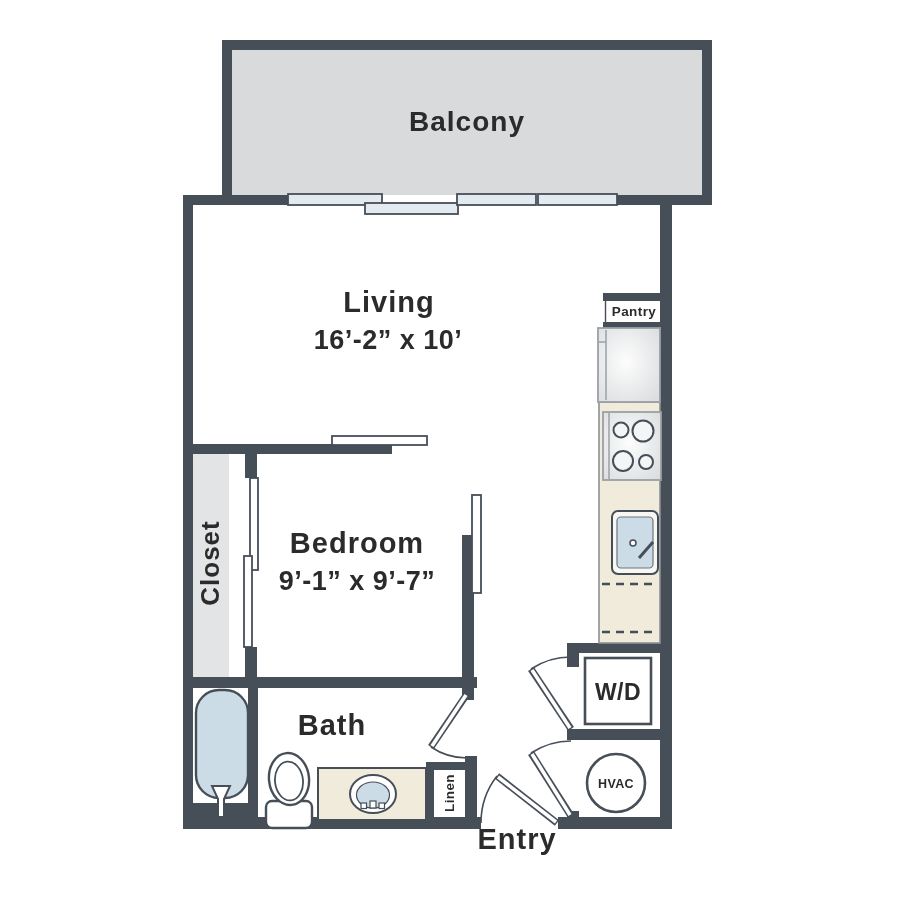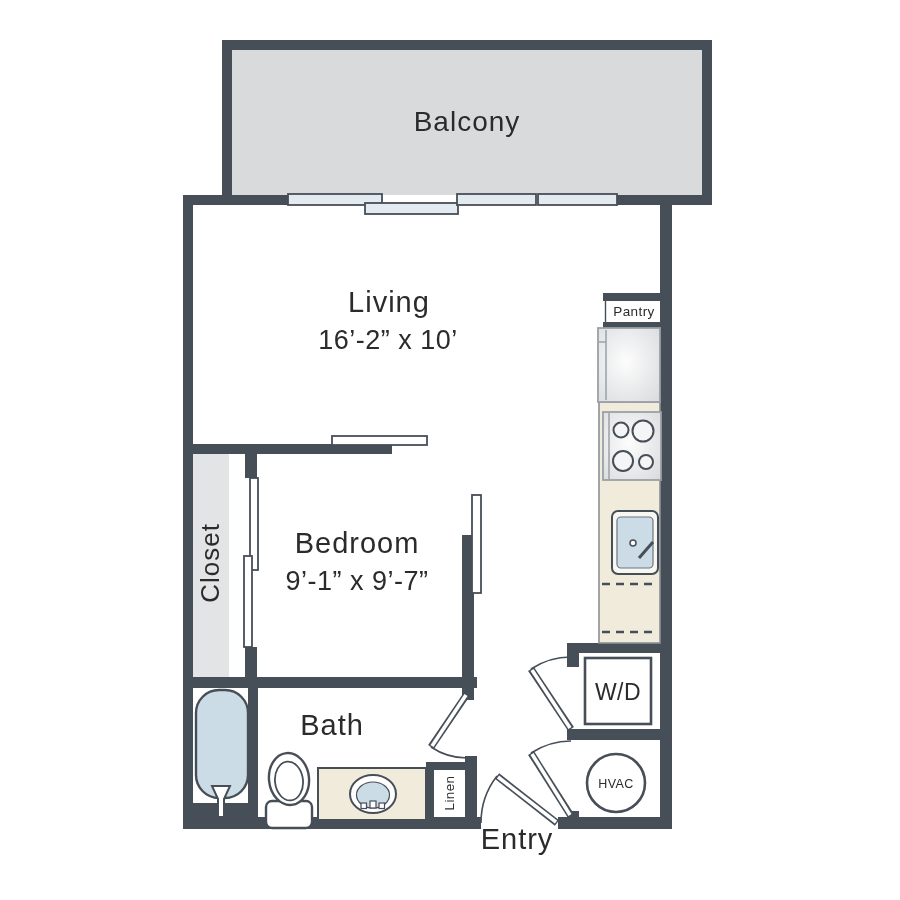--- a/index.html
+++ b/index.html
@@ -1,21 +1,21 @@
 <!DOCTYPE html>
 <html style="--wall: #464e58; --balcony-fill: #d8dadc; --closet-fill: #e3e4e6; --counter-fill: #f0ebdb; --water-fill: #ccdce6; --panel-fill: #e4ebf0; --appliance-stroke: #9aa0a6; --text: #2b2b2b;"><head>
 <meta charset="utf-8">
 <style>
   :root{
     --wall:#464e58; --balcony-fill:#d8dadc; --closet-fill:#e3e4e6;
     --counter-fill:#f0ebdb; --water-fill:#ccdce6; --panel-fill:#e4ebf0;
     --appliance-stroke:#9aa0a6; --text:#2b2b2b;
   }
   html,body{margin:0;padding:0;background:#ffffff;}
-  .stage{width:712px;height:900px;position:relative;background:#c2410c;}
+  .stage{width:712px;height:900px;position:relative;background:#c2410c;font-weight:bold;}
   svg{display:block;font-family:"Liberation Sans", sans-serif;}
   .wall{fill:var(--wall);stroke:none;}
   .thinline{stroke:var(--wall);stroke-width:1.4;fill:none;}
   .fixture{fill:#ffffff;stroke:var(--wall);stroke-width:2.4;}
   .water{fill:var(--water-fill);stroke:var(--wall);stroke-width:2.4;}
   .counter{fill:var(--counter-fill);stroke:#8b9196;stroke-width:1.6;}
   .appliance{stroke:var(--appliance-stroke);stroke-width:1.8;}
   .burner{fill:#f4f5f6;stroke:var(--wall);stroke-width:2;}
   .panel{fill:var(--panel-fill);stroke:var(--wall);stroke-width:1.8;}
   .panel-white{fill:#ffffff;stroke:var(--wall);stroke-width:1.8;}

